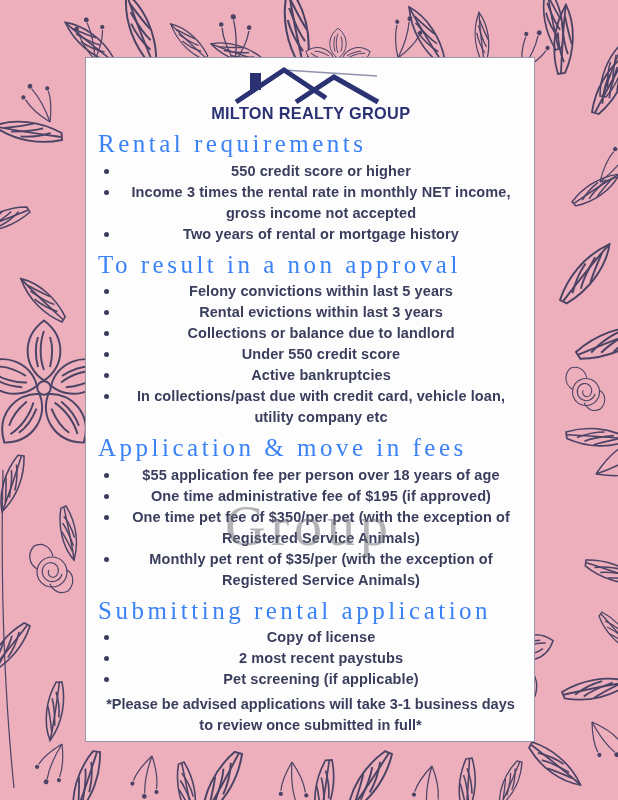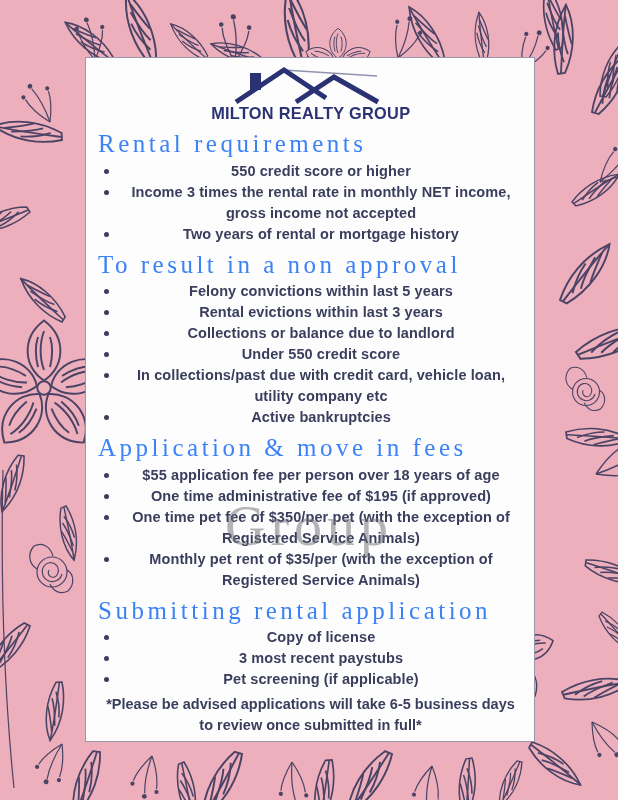--- a/index.html
+++ b/index.html
@@ -181,39 +181,39 @@
       <li>Income 3 times the rental rate in monthly NET income, gross income not accepted</li>
       <li>Two years of rental or mortgage history</li>
     </ul>
 
     <div class="sec-title">To result in a non approval</div>
     <ul class="bullets">
       <li>Felony convictions within last 5 years</li>
       <li>Rental evictions within last 3 years</li>
       <li>Collections or balance due to landlord</li>
       <li>Under 550 credit score</li>
+      <li>Active bankruptcies</li>
       <li>In collections/past due with credit card, vehicle loan, utility company etc</li>
-      <li>Active bankruptcies</li>
     </ul>
 
     <div class="sec-title">Application &amp; move in fees</div>
     <ul class="bullets">
       <li>$55 application fee per person over 18 years of age</li>
       <li>One time administrative fee of $195 (if approved)</li>
       <li>One time pet fee of $350/per pet (with the exception of Registered Service Animals)</li>
       <li>Monthly pet rent of $35/per (with the exception of Registered Service Animals)</li>
     </ul>
 
     <div class="sec-title">Submitting rental application</div>
     <ul class="bullets">
       <li>Copy of license</li>
-      <li>3 most recent paystubs</li>
+      <li>2 most recent paystubs</li>
       <li>Pet screening (if applicable)</li>
     </ul>
 
-    <div class="footer-note">*Please be advised applications will take 6-5 business days to review once submitted in full*</div>
+    <div class="footer-note">*Please be advised applications will take 3-1 business days to review once submitted in full*</div>
   </div>
 
   <div class="watermark">
     <div>Group</div>
   </div>
 
 </div>
 
 </body></html>

